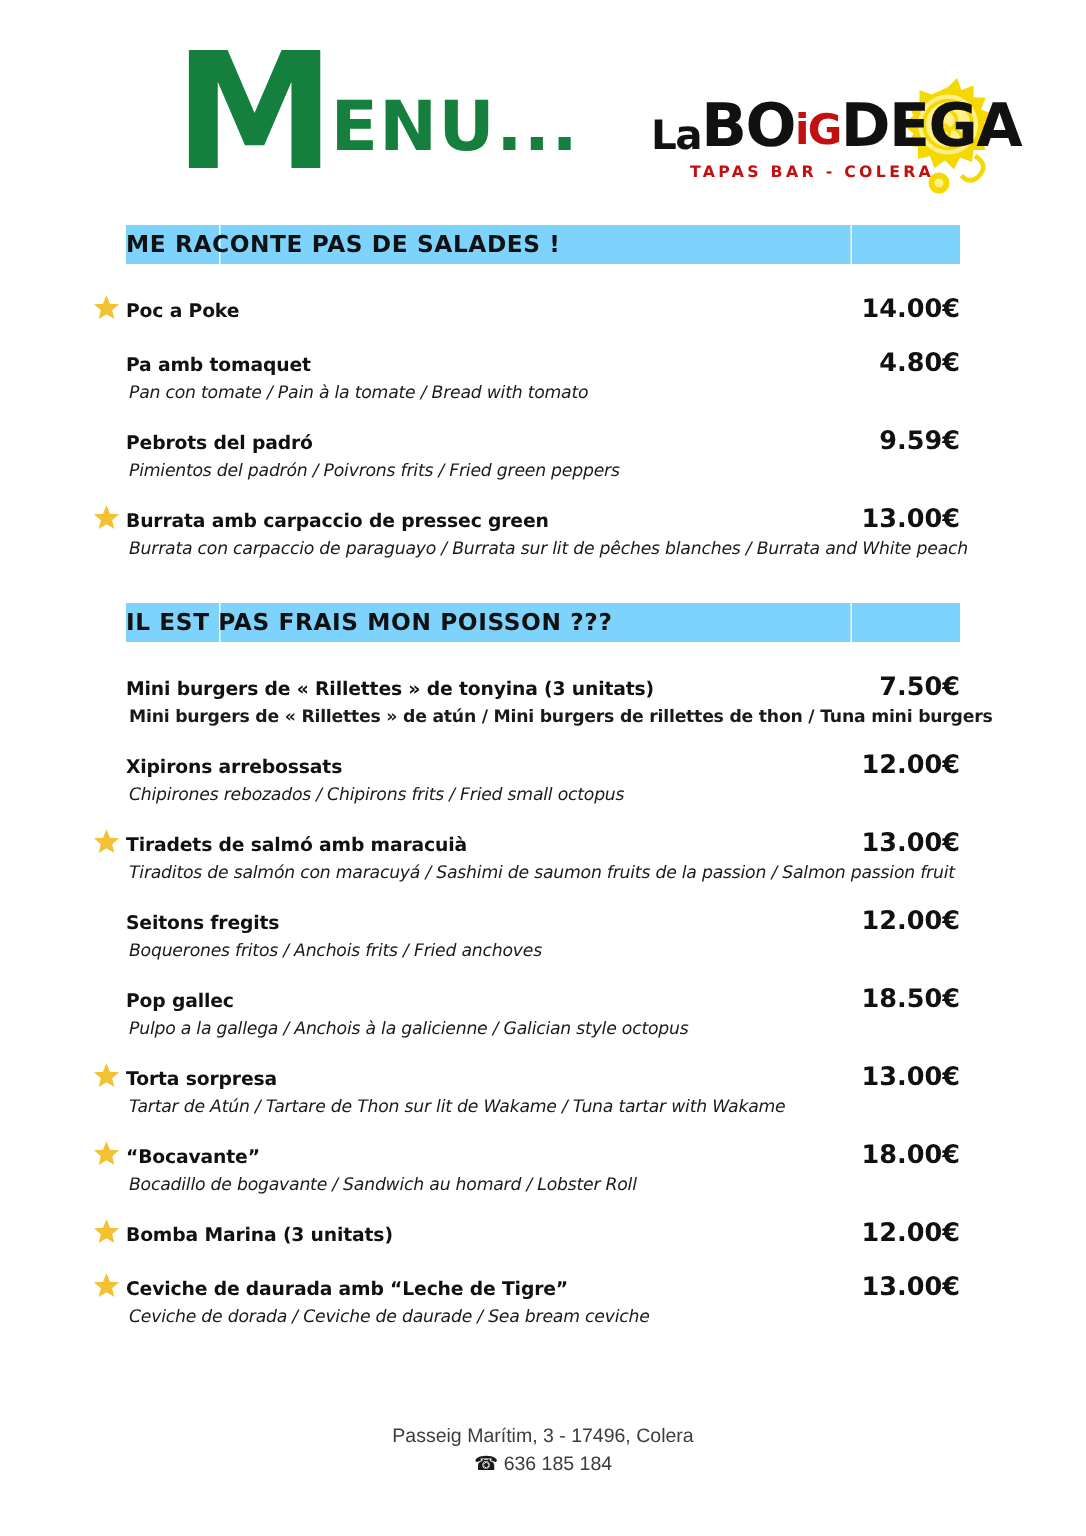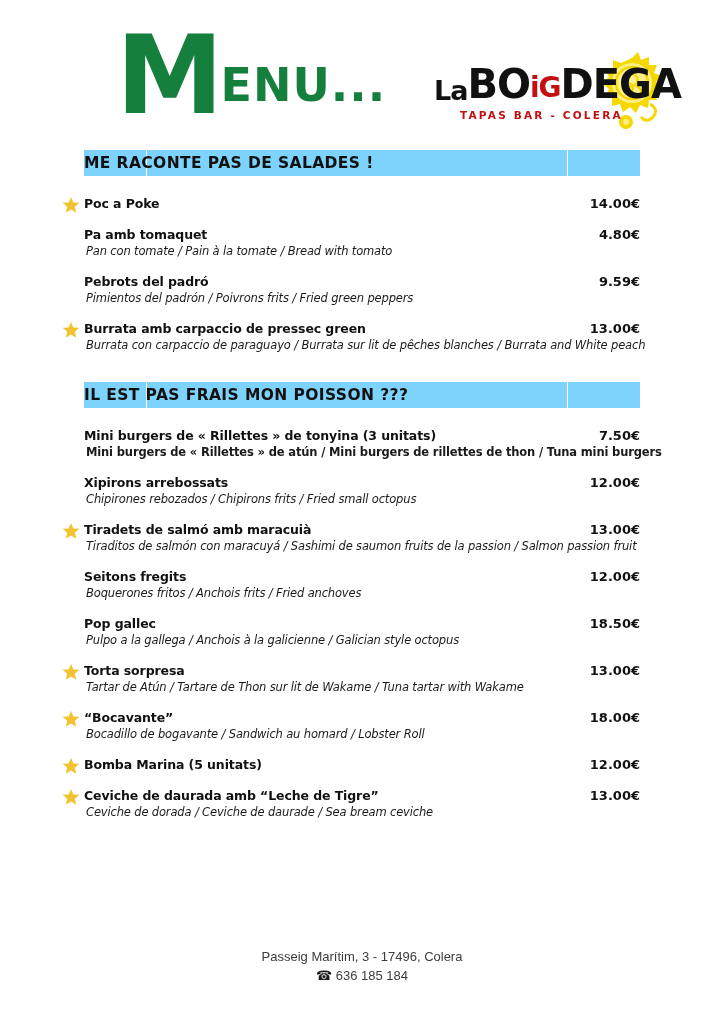--- a/index.html
+++ b/index.html
@@ -151,21 +151,21 @@
     font-family: "DejaVu Sans", sans-serif;
     font-weight: bold;
     font-size: 12.5px;
     color: #111111;
     letter-spacing: -0.1px;
     white-space: nowrap;
   }
   .item-price {
     font-family: "DejaVu Sans", sans-serif;
     font-weight: bold;
-    font-size: 13px;
+    font-size: 17px;
     color: #111111;
     white-space: nowrap;
     padding-left: 12px;
   }
   .item-desc {
     font-family: "DejaVu Sans", sans-serif;
     font-style: italic;
     font-size: 11.5px;
     color: #1a1a1a;
     margin-top: 2px;
@@ -327,21 +327,21 @@
           <span class="item-name">“Bocavante”</span>
           <span class="item-price">18.00€</span>
         </div>
         <div class="item-desc">Bocadillo de bogavante / Sandwich au homard / Lobster Roll</div>
       </div>
       <div class="item">
         <svg viewBox="0 0 20 20" class="item-star">
           <polygon points="10,1 12.6,7.2 19.3,7.6 14.2,12 15.8,18.6 10,15 4.2,18.6 5.8,12 0.7,7.6 7.4,7.2" fill="#F2C230"></polygon>
         </svg>
         <div class="item-row">
-          <span class="item-name">Bomba Marina (5 unitats)</span>
+          <span class="item-name">Bomba Marina (3 unitats)</span>
           <span class="item-price">12.00€</span>
         </div>
       </div>
       <div class="item">
         <svg viewBox="0 0 20 20" class="item-star">
           <polygon points="10,1 12.6,7.2 19.3,7.6 14.2,12 15.8,18.6 10,15 4.2,18.6 5.8,12 0.7,7.6 7.4,7.2" fill="#F2C230"></polygon>
         </svg>
         <div class="item-row">
           <span class="item-name">Ceviche de daurada amb “Leche de Tigre”</span>
           <span class="item-price">13.00€</span>

